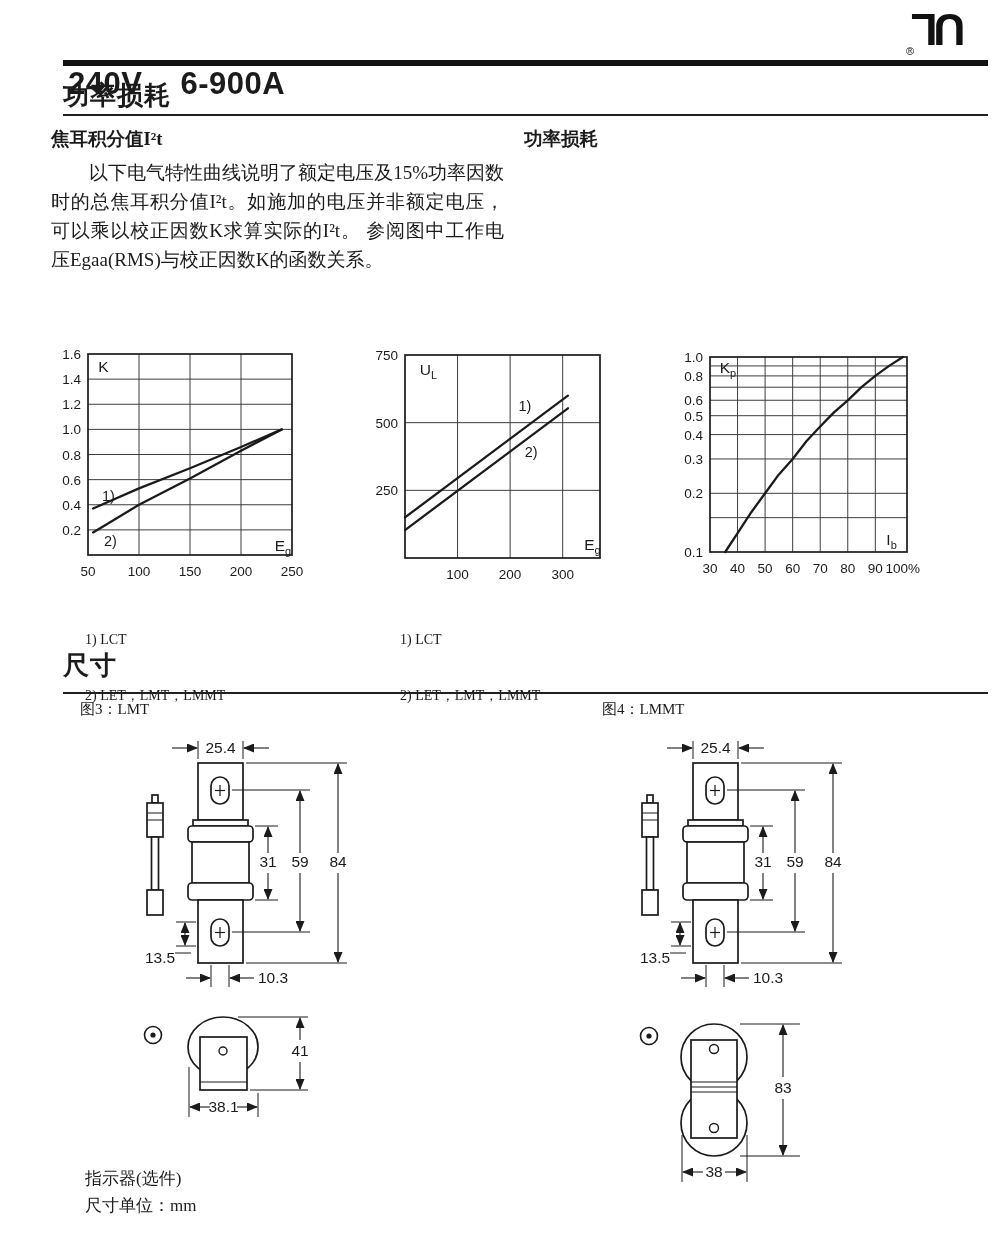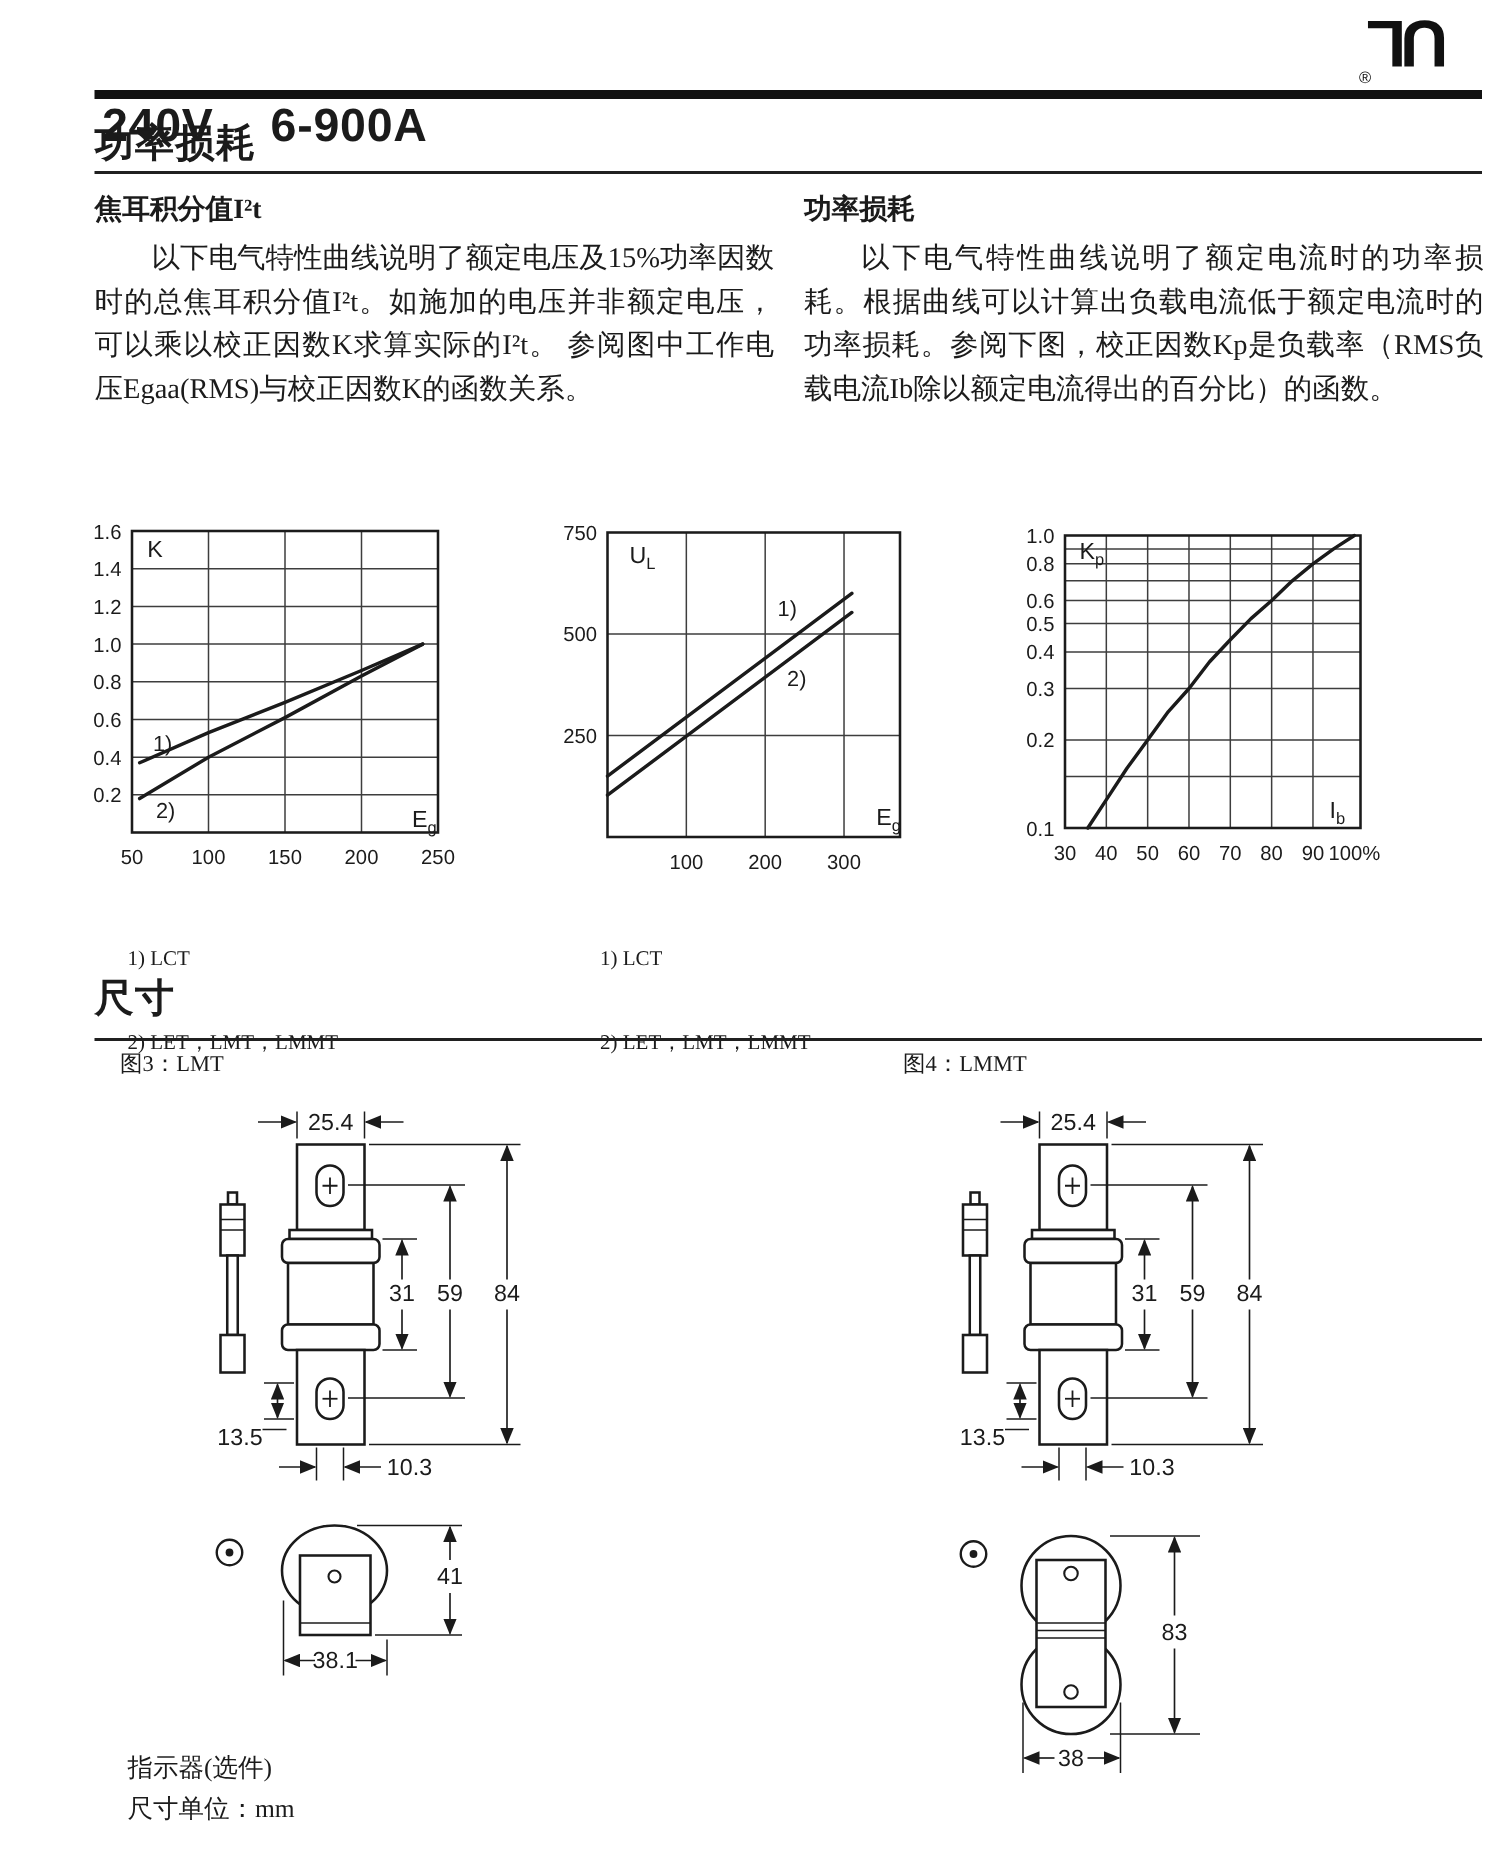--- a/index.html
+++ b/index.html
@@ -43,28 +43,27 @@
 <svg class="abs ulmark" style="left:896px;top:2px;" width="84" height="60" viewBox="0 0 84 60">
   <text x="44" y="40" text-anchor="middle" font-size="44" font-weight="900" letter-spacing="-4" transform="rotate(180 44 26)" fill="#111">UL</text>
   <text x="10" y="53" font-size="11" fill="#111">®</text>
 </svg>
 
 <div class="abs rule-thick" style="left:63px;top:60px;width:925px;"></div>
 
 <div class="abs sec-title" style="left:63px;top:78px;">功率损耗</div>
 <div class="abs rule-thin" style="left:63px;top:114px;width:925px;"></div>
 
-<div class="abs cols" style="left:63px;top:126px;gap:20px;">
+<div class="abs cols" style="left:51px;top:126px;gap:20px;">
   <div class="col">
     <h3>焦耳积分值I²t</h3>
     <p>以下电气特性曲线说明了额定电压及15%功率因数时的总焦耳积分值I²t。如施加的电压并非额定电压，可以乘以校正因数K求算实际的I²t。 参阅图中工作电压Egaa(RMS)与校正因数K的函数关系。</p>
   </div>
   <div class="col">
     <h3>功率损耗</h3>
-    <p>以下电气特性曲线说明了额定电流时的功率损耗。根据曲线可以计算出负载电流低于额定电流时的功率损耗。参阅下图，校正因数Kp是负载率（RMS负载电流Ib除以额定电流得出的百分比）的函数。</p>
   </div>
 </div>
 
 <svg class="abs" style="left:40px;top:345px;" width="270" height="250">
     <line x1="99" y1="9" x2="99" y2="210" stroke="#3d3d3d" stroke-width="1"></line>
     <line x1="150" y1="9" x2="150" y2="210" stroke="#3d3d3d" stroke-width="1"></line>
     <line x1="201" y1="9" x2="201" y2="210" stroke="#3d3d3d" stroke-width="1"></line>
     <line x1="48" y1="184.875" x2="252" y2="184.875" stroke="#3d3d3d" stroke-width="1"></line>
     <line x1="48" y1="159.75" x2="252" y2="159.75" stroke="#3d3d3d" stroke-width="1"></line>
     <line x1="48" y1="134.625" x2="252" y2="134.625" stroke="#3d3d3d" stroke-width="1"></line>

